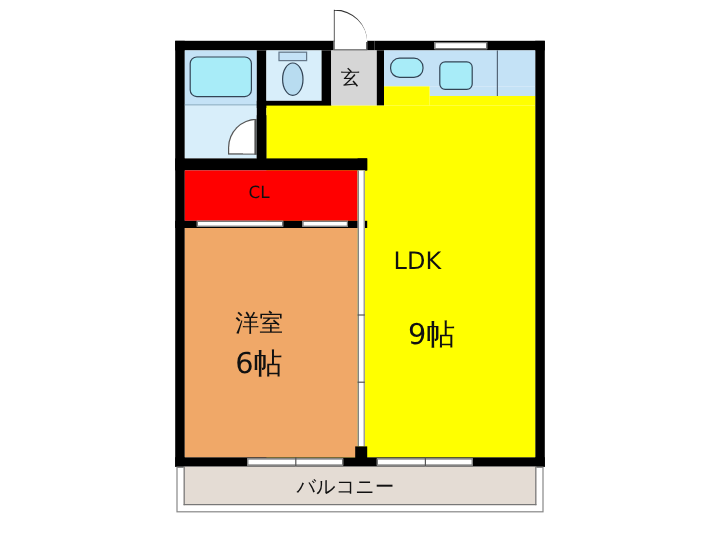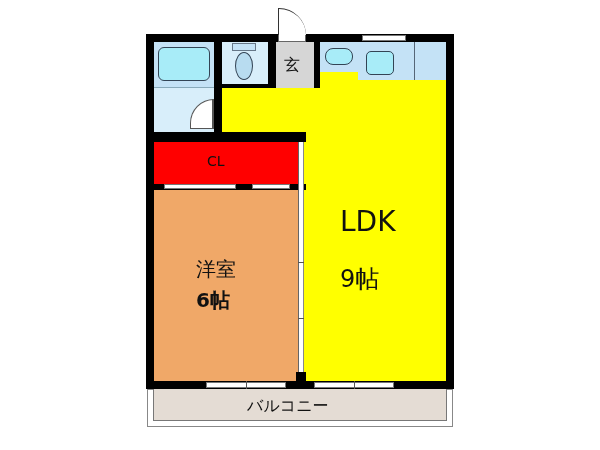--- a/index.html
+++ b/index.html
@@ -44,39 +44,39 @@
   <div class="abs" style="left:320px;top:42px;width:126px;height:30px;background:#c4e2f6;"></div>
   <div class="abs" style="left:358px;top:72px;width:88px;height:8px;background:#c4e2f6;"></div>
   <div class="abs" style="left:325px;top:48px;width:28px;height:17px;background:#a8ecf8;border:1.5px solid #345;border-radius:8px;"></div>
   <div class="abs" style="left:366px;top:51px;width:28px;height:24px;background:#a8ecf8;border:1.5px solid #345;border-radius:5px;"></div>
   <div class="abs" style="left:414px;top:42px;width:1px;height:38px;background:#567;"></div>
   <div class="abs" style="left:362px;top:35px;width:44px;height:6px;background:#fff;border:1px solid #777;"></div>
 
   <div class="abs" style="left:222px;top:88px;width:224px;height:293px;background:#ffff00;"></div>
   <div class="abs" style="left:320px;top:72px;width:38px;height:16px;background:#ffff00;"></div>
   <div class="abs" style="left:358px;top:80px;width:88px;height:8px;background:#ffff00;"></div>
-  <div class="lbl" style="left:340px;top:205px;font-size:28px;">LDK</div>
+  <div class="lbl" style="left:328px;top:205px;font-size:20px;">LDK</div>
   <div class="lbl" style="left:340px;top:236px;font-size:24px;margin-top:27px;">9帖</div>
 
   <div class="abs wall" style="left:214px;top:96px;width:8px;height:40px;"></div>
 
   <div class="abs wall" style="left:146px;top:132px;width:160px;height:10px;"></div>
   <div class="abs" style="left:154px;top:142px;width:144px;height:42px;background:#ff0000;"></div>
   <div class="lbl" style="left:207px;top:153px;font-size:14px;">CL</div>
   <div class="abs wall" style="left:146px;top:184px;width:160px;height:6px;"></div>
   <div class="abs" style="left:164px;top:184px;width:72px;height:5px;background:#fff;border:1px solid #777;"></div>
   <div class="abs" style="left:252px;top:184px;width:38px;height:5px;background:#fff;border:1px solid #777;"></div>
 
   <div class="abs" style="left:167px;top:190px;width:0;height:0;border-left:4px solid transparent;border-right:4px solid transparent;border-top:10px solid #fff;"></div>
   <div class="abs" style="left:226px;top:190px;width:0;height:0;border-left:4px solid transparent;border-right:4px solid transparent;border-top:10px solid #fff;"></div>
   <div class="abs" style="left:279px;top:190px;width:0;height:0;border-left:4px solid transparent;border-right:4px solid transparent;border-top:10px solid #fff;"></div>
 
   <div class="abs" style="left:154px;top:190px;width:144px;height:191px;background:#f0a868;"></div>
   <div class="lbl" style="left:196px;top:256px;font-size:20px;">洋室</div>
-  <div class="lbl" style="left:196px;top:287px;font-size:20px;font-weight:bold;">6帖</div>
+  <div class="lbl" style="left:196px;top:287px;font-size:24px;">6帖</div>
 
   <div class="abs wall" style="left:298px;top:132px;width:8px;height:10px;"></div>
   <div class="abs" style="left:298px;top:142px;width:6px;height:230px;background:#fff;border-left:1px solid #666;border-right:1px solid #888;"></div>
   <div class="abs" style="left:298px;top:262px;width:6px;height:1px;background:#555;"></div>
   <div class="abs" style="left:298px;top:318px;width:6px;height:1px;background:#555;"></div>
   <div class="abs wall" style="left:296px;top:372px;width:10px;height:12px;"></div>
 
   <div class="abs" style="left:206px;top:382px;width:80px;height:6px;background:#fff;border:1px solid #777;"></div>
   <div class="abs" style="left:246px;top:381px;width:1px;height:8px;background:#555;"></div>
   <div class="abs" style="left:314px;top:382px;width:80px;height:6px;background:#fff;border:1px solid #777;"></div>

